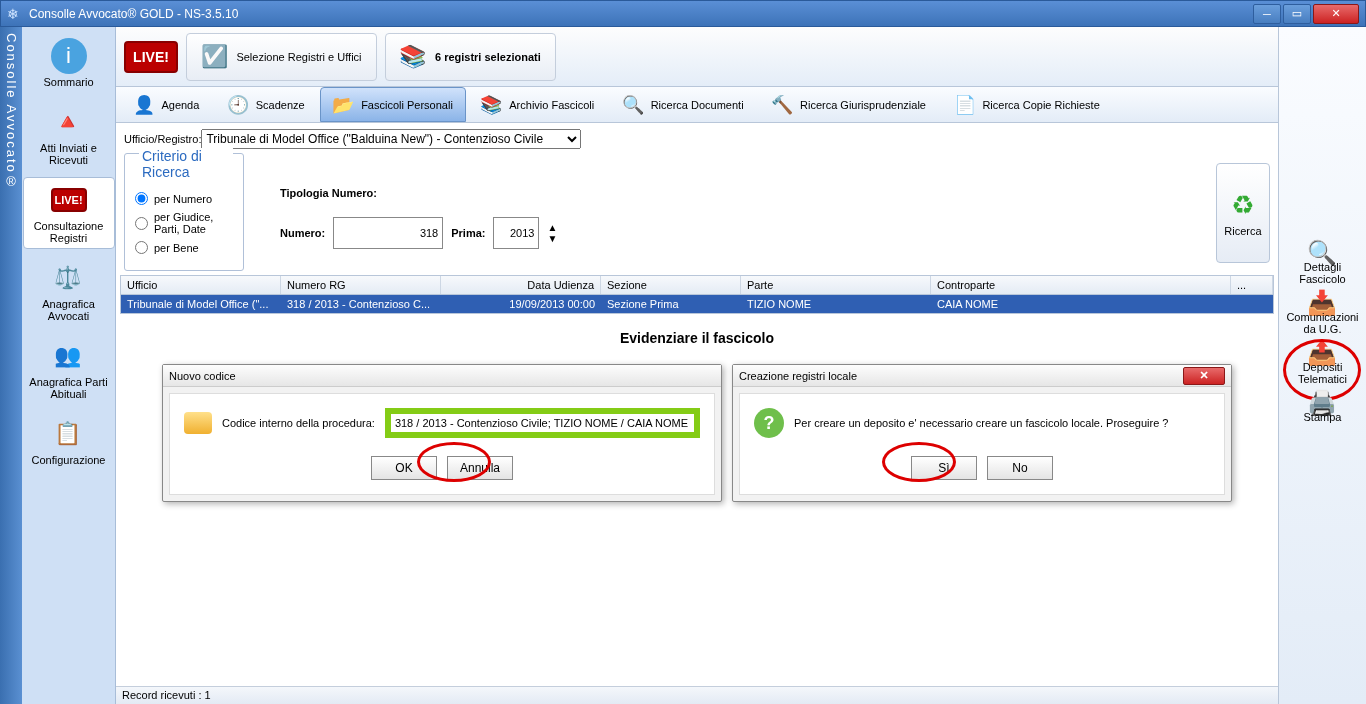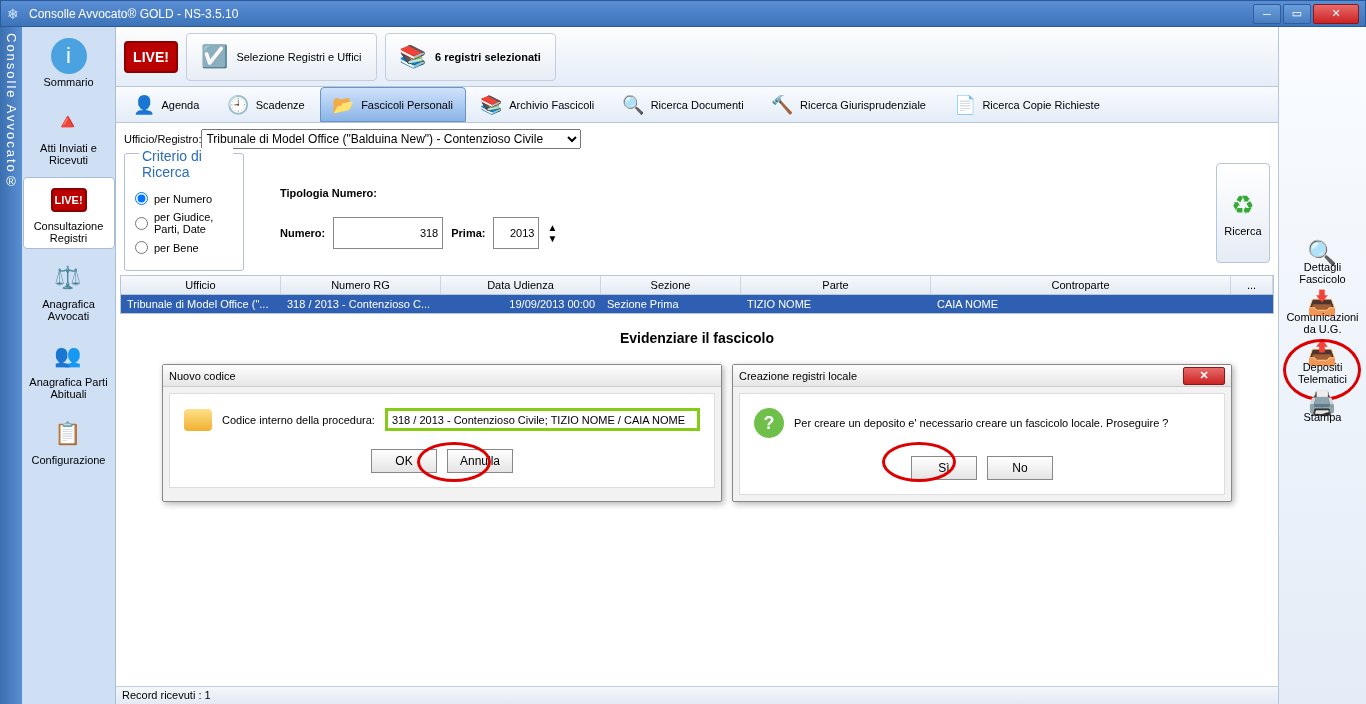--- a/index.html
+++ b/index.html
@@ -40,36 +40,36 @@
 .radio-col label { display: flex; align-items: center; gap: 6px; margin: 6px 0; font-size: 12px; }
 .tip-col { display: flex; align-items: flex-start; gap: 10px; margin-top: 6px; }
 .tip-col .radio-col { margin-left: 0; }
 .num-row { margin-top: 18px; display: flex; align-items: center; gap: 8px; font-size: 12px; }
 .num-row input { height: 32px; text-align: right; padding: 0 4px; border: 1px solid #888; }
 .ricerca-btn { position: absolute; right: 0; top: 10px; width: 54px; height: 100px; background: linear-gradient(#fff,#e6ecf5); border: 1px solid #b8c6d9; border-radius: 4px; display: flex; flex-direction: column; align-items: center; justify-content: center; gap: 4px; cursor: pointer; font-size: 11px; }
 .ricerca-btn .ic { font-size: 26px; color: #3a3; }
 
 .table-wrap { margin: 4px; border: 1px solid #b8c6d9; }
 .thead { display: flex; background: linear-gradient(#f7f9fc,#e4ebf4); border-bottom: 1px solid #b8c6d9; }
-.thead div { padding: 3px 6px; border-right: 1px solid #cdd7e4; font-size: 11px; text-align: center; }
+.thead div { padding: 3px 6px; border-right: 1px solid #cdd7e4; font-size: 11px; }
 .trow { display: flex; background: #2f5fb3; color: #fff; }
 .trow div { padding: 3px 6px; font-size: 11px; white-space: nowrap; overflow: hidden; }
 .c-uff { width: 160px; } .c-rg { width: 160px; } .c-data { width: 160px; text-align: right; } .c-sez { width: 140px; } .c-parte { width: 190px; } .c-contro { width: 300px; } .c-dots { flex:1; }
 
 .evid { text-align: center; font-weight: bold; font-size: 14px; margin: 12px 0 18px; }
 
 .dialogs { display: flex; gap: 10px; justify-content: center; padding: 0 8px; }
 .dlg { width: 560px; background: #f2f2f2; border: 1px solid #888; border-radius: 2px; box-shadow: 2px 2px 6px rgba(0,0,0,0.3); }
 .dlg2 { width: 500px; }
 .dlg-title { height: 22px; background: linear-gradient(#fdfdfd,#e6e6e6); border-bottom: 1px solid #ccc; display: flex; align-items: center; padding: 0 6px; font-size: 12px; }
 .dlg-title .spacer { flex: 1; }
 .dlg-title .xbtn { width: 42px; height: 18px; background: linear-gradient(#e86b6b,#c22); border: 1px solid #8a1818; border-radius: 2px; color:#fff; display:flex; align-items:center; justify-content:center; cursor:pointer; font-size: 11px; font-weight: bold; }
 .dlg-body { padding: 14px; background: #fff; margin: 6px; border: 1px solid #ddd; }
 .dlg-body .line { display: flex; align-items: center; gap: 10px; font-size: 12px; }
-.dlg-body input { height: 23px; flex: 1; padding: 0 4px; border: 3px solid #84cc16; font-size: 11px; }
+.dlg-body input { height: 30px; flex: 1; padding: 0 4px; border: 6px solid #84cc16; font-size: 11px; }
 .dlg-btns { display: flex; gap: 10px; justify-content: center; margin-top: 18px; }
 .dlg-btns button { width: 66px; height: 24px; background: linear-gradient(#fff,#e4e4e4); border: 1px solid #888; cursor: pointer; font-size: 12px; }
 .qmark { width: 30px; height: 30px; border-radius: 50%; background: #6fbf4b; color: #fff; font-weight: bold; display: flex; align-items: center; justify-content: center; font-size: 18px; flex-shrink: 0; }
 .red-ellipse { border: 3px solid #d00; border-radius: 50%; position: absolute; pointer-events: none; }
 
 .statusbar { height: 18px; background: linear-gradient(#f4f7fb,#e3eaf4); border-top: 1px solid #c4cedc; padding: 2px 6px; font-size: 11px; margin-top: auto; }
 
 .rightbar { width: 88px; background: linear-gradient(#fafcff,#e3ecf7); border-left: 1px solid #b8c6d9; display: flex; flex-direction: column; align-items: center; padding-top: 218px; gap: 8px; }
 .right-item { width: 84px; text-align: center; padding: 2px; cursor: pointer; font-size: 11px; line-height: 12px; position: relative; }
 .right-item .ic { font-size: 24px; display: block; margin-bottom: 2px; }

